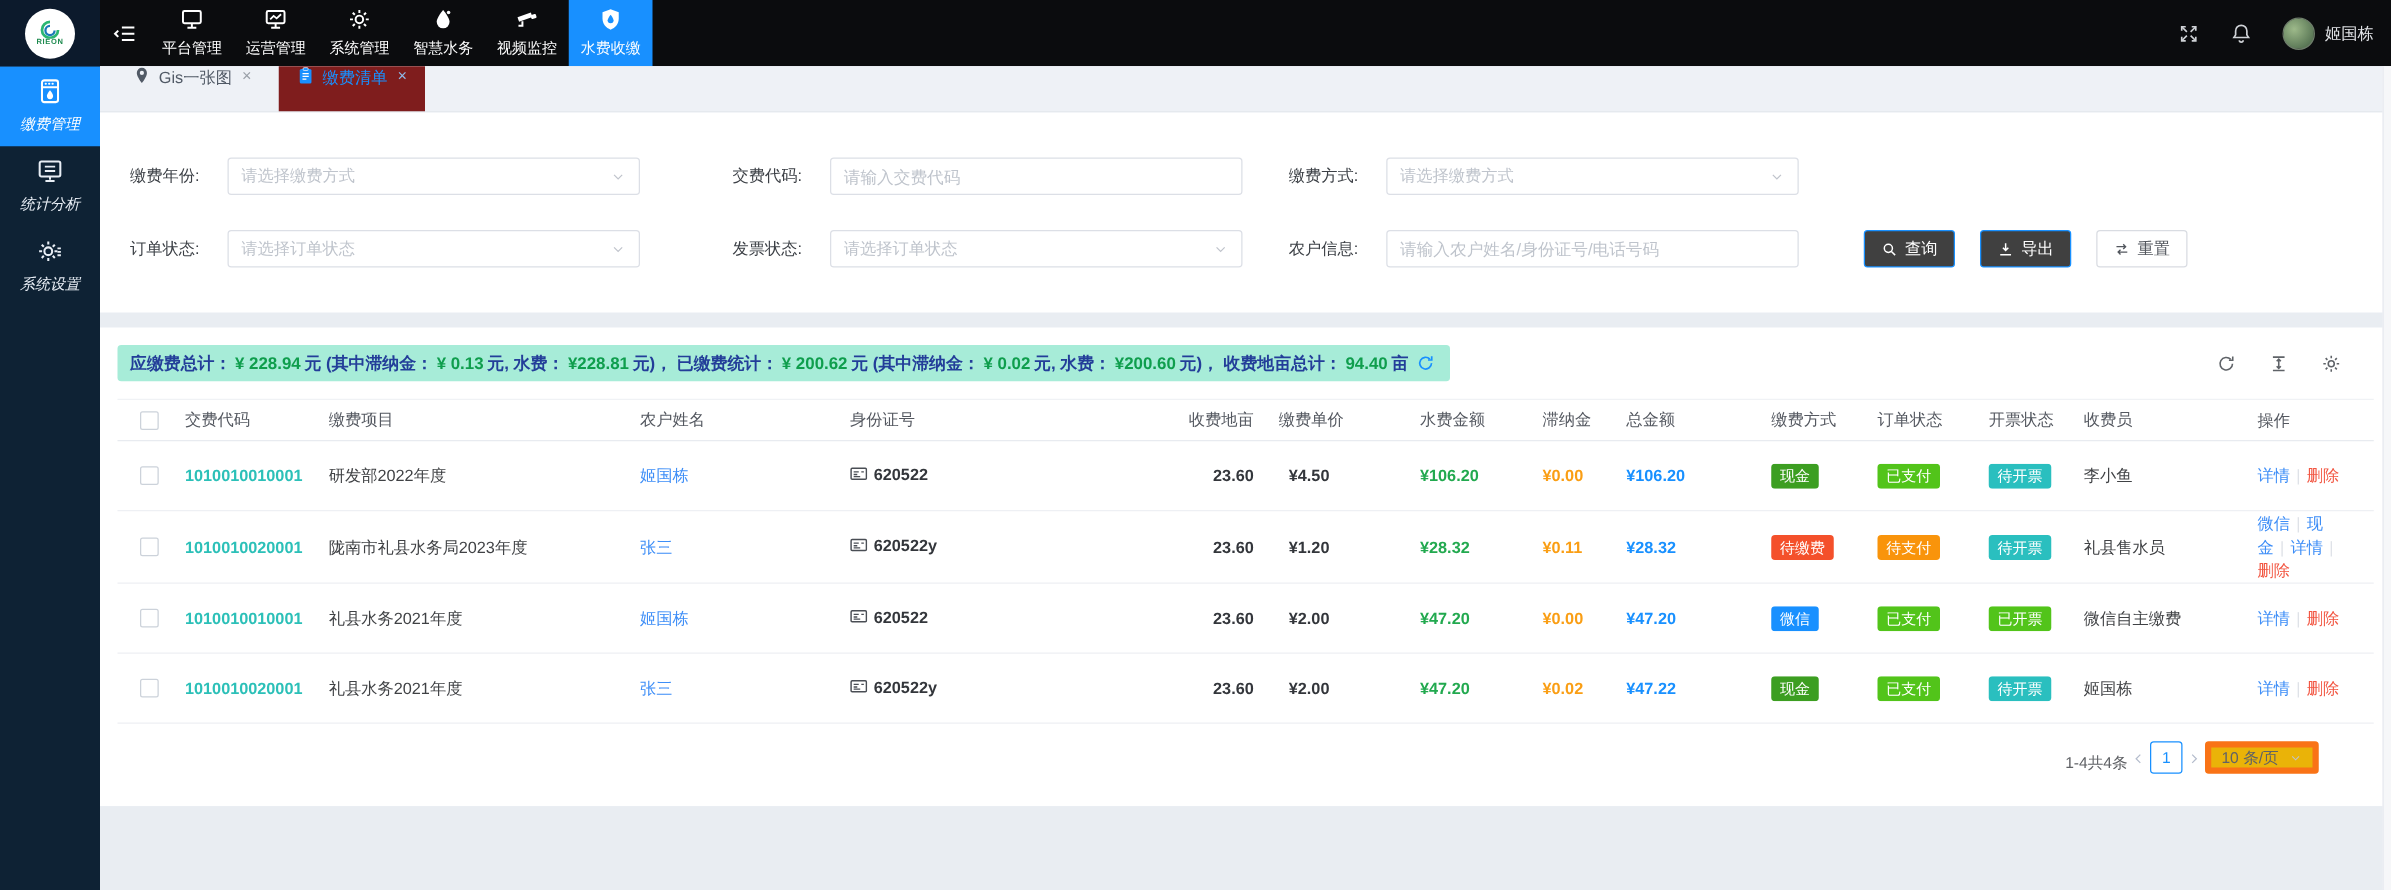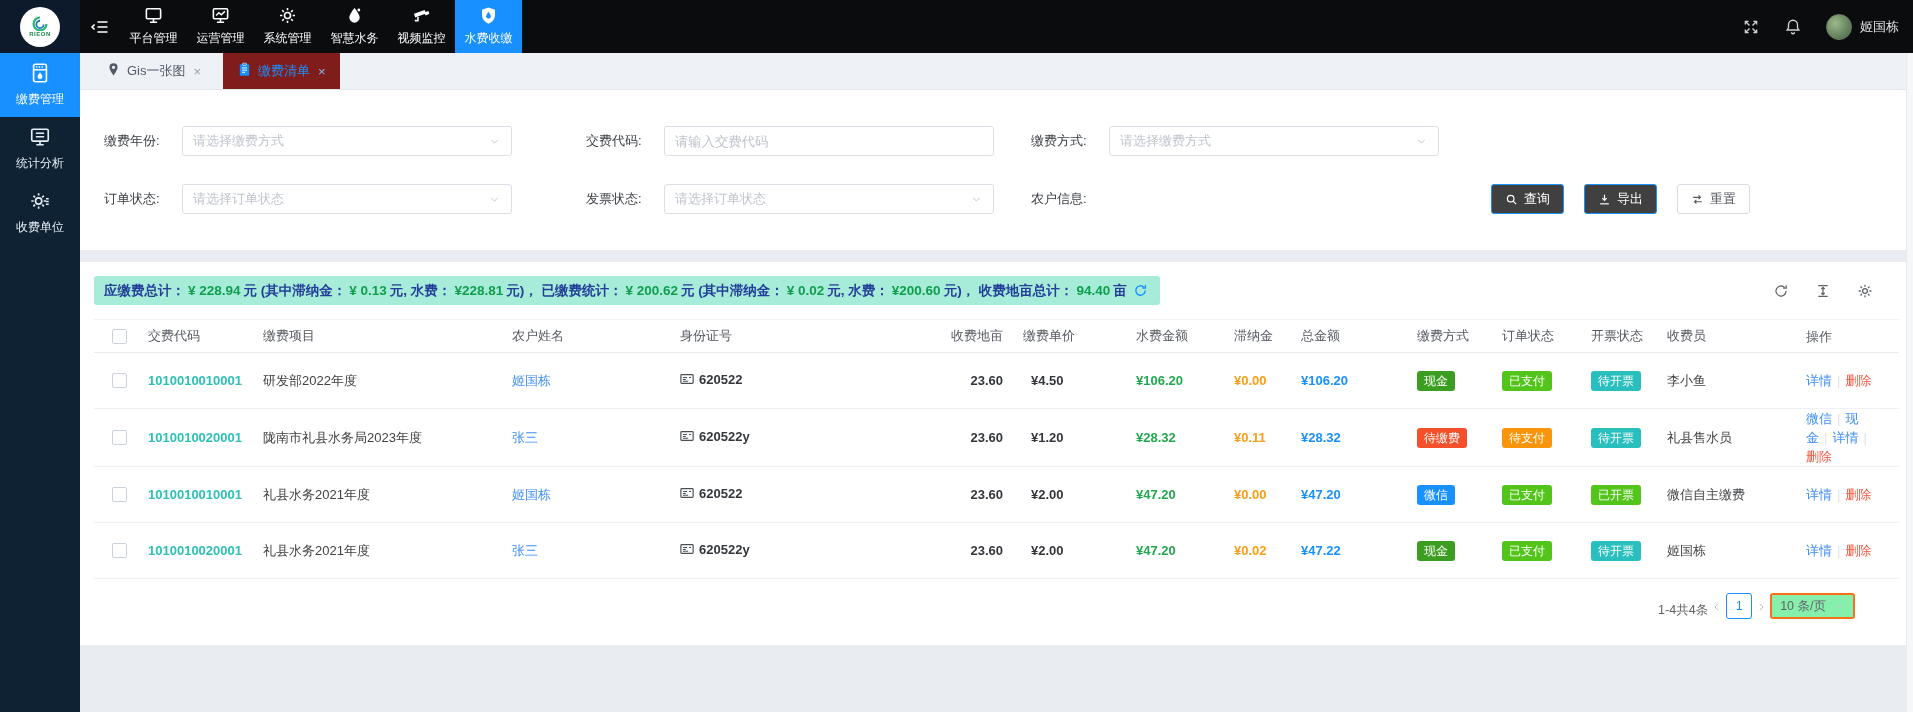--- a/index.html
+++ b/index.html
@@ -25,28 +25,28 @@
   .tb-icon svg { width:100%; height:100%; }
   .avatar { width:26px; height:26px; border-radius:50%; background:radial-gradient(circle at 35% 35%, #9db98a, #5d7a58 70%, #3f5741); border:1px solid #6e7d6a; cursor:pointer; }
   .user-wrap { display:flex; align-items:center; gap:8px; cursor:pointer; }
   .username { font-size:13px; color:#e3e5e8; }
 
   
   .app-body { flex:1; display:flex; min-height:0; }
   .sidebar { width:80px; background:#0e2234; flex:none; display:flex; flex-direction:column; }
   .side-item { height:64px; display:flex; flex-direction:column; align-items:center; justify-content:center; gap:4px; color:#e8eef5; cursor:pointer; }
   .side-item svg { width:22px; height:22px; }
-  .side-item .side-label { font-size:12px; }
+  .side-item .side-label { font-size:12px;font-style:italic; }
   .side-item.active { background:#1890ff; color:#fff; }
 
   .main { flex:1; display:flex; flex-direction:column; min-width:0; background:#e9edf2; position:relative; }
 
   
   .tabbar { height:37px; background:#eef1f6; border-bottom:1px solid #e2e6ec; display:flex; align-items:stretch; padding-left:12px; gap:8px; flex:none; }
-  .tab { display:flex; align-items:center; gap:6px; padding:0 14px; font-size:13px; color:#515a66; cursor:pointer; }
+  .tab { display:flex; align-items:flex-start; gap:6px; padding:0 14px; font-size:13px; color:#515a66; cursor:pointer; }
   .tab svg { width:15px; height:15px; }
   .tab .tab-close { color:#9aa0a8; font-size:13px; margin-left:2px; cursor:pointer; }
   .tab.active { background:#7f1d1d; color:#1890ff; }
   .tab.active .tab-close { color:#8fb9e8; }
 
   
   .filter-card { background:#fff; height:160px; padding:36px 24px 0 24px; flex:none; }
   .f-row { display:grid; grid-template-columns:482px 445px 445px 1fr; height:30px; margin-bottom:28px; }
   .field { display:flex; align-items:center; }
   .f-label { width:78px; font-size:13px; color:#3c4046; white-space:nowrap; flex:none; }
@@ -96,21 +96,21 @@
   .checkbox { width:15px; height:15px; border:1px solid #ccd2da; border-radius:2px; background:#fff; cursor:pointer; }
   .badge { display:inline-block; padding:3px 7px; border-radius:3px; color:#fff; font-size:12px; line-height:14px; }
   .op-link { cursor:pointer; }
   .op-sep { color:#dfe2e8; margin:0 5px; }
 
   
   .pagination { display:flex; align-items:flex-end; justify-content:flex-end; margin:14px 44px 0 0; color:#606266; font-size:12.5px; flex:none; }
   .pg-arrow { width:18px; height:24px; display:flex; align-items:center; justify-content:center; color:#b4bccc; cursor:pointer; }
   .pg-arrow svg { width:10px; height:10px; }
   .pg-page { min-width:26px; height:26px; border:1px solid #1890ff; color:#1890ff; border-radius:3px; display:flex; align-items:center; justify-content:center; font-size:12.5px; background:#fff; cursor:pointer; }
-  .pg-size { height:26px; border:2px solid #f97316; border-radius:3px; background:#86efac; display:flex; align-items:center; gap:8px; padding:4px 8px; cursor:pointer; color:#606266; }
+  .pg-size { height:26px; border:5px solid #f97316; border-radius:3px; background:#eab308; display:flex; align-items:center; gap:8px; padding:4px 8px; cursor:pointer; color:#606266; }
   .pg-size svg { width:11px; height:11px; color:#c0c4cc; }
 
   .bottom-space { flex:1; background:#e9edf2; }
   .right-strip { position:absolute; right:0; top:0; bottom:0; width:7px; background:#f6f7f9; border-left:1px solid #e7eaef; }
 </style>
 </head>
 <body>
 
 <div class="app">
 
@@ -223,21 +223,21 @@
           <span class="side-label">统计分析</span>
         </div>
         <div class="side-item">
           <span><svg viewBox="0 0 24 24">
               <circle cx="10.5" cy="12" r="3.4" fill="none" stroke="currentColor" stroke-width="1.8"></circle>
               <g stroke="currentColor" stroke-width="1.8">
                 <path d="M10.5 3.5v2.6M10.5 17.9v2.6M2.5 12h2.6M15.9 12h2.6M4.8 6.3l1.8 1.8M14.4 16l1.8 1.8M16.2 6.3l-1.8 1.8M6.6 16l-1.8 1.8"></path>
               </g>
               <path d="M18.5 9.5h3M18.5 12.5h3M18.5 15.5h3" stroke="currentColor" stroke-width="1.6"></path>
             </svg></span>
-          <span class="side-label">收费单位</span>
+          <span class="side-label">系统设置</span>
         </div>
       </aside>
 
     <main class="main">
 
       <div class="tabbar" id="tabbar">
           <div class="tab">
             <span><svg viewBox="0 0 24 24">
                 <path d="M12 2a6.5 6.5 0 0 0-6.5 6.5C5.5 13.2 12 21.5 12 21.5s6.5-8.3 6.5-13A6.5 6.5 0 0 0 12 2zm0 9.2a2.7 2.7 0 1 1 0-5.4 2.7 2.7 0 0 1 0 5.4z" fill="currentColor"></path>
               </svg></span>
@@ -294,20 +294,21 @@
             <span class="f-label">发票状态:</span>
             <div class="control">
               <span class="ph">请选择订单状态</span>
               <svg viewBox="0 0 24 24">
                   <path d="M6 9l6 6 6-6" fill="none" stroke="currentColor" stroke-width="1.8"></path>
                 </svg>
             </div>
           </div>
           <div class="field">
             <span class="f-label">农户信息:</span>
+            <input class="control" placeholder="请输入农户姓名/身份证号/电话号码" style="">
           </div>
           <div class="btn-group">
             <button class="btn btn-blue">
               <svg viewBox="0 0 24 24">
                   <circle cx="10.5" cy="10.5" r="6" fill="none" stroke="currentColor" stroke-width="2.2"></circle>
                   <path d="M15 15l5.5 5.5" stroke="currentColor" stroke-width="2.2"></path>
                 </svg>
               <span>查询</span>
             </button>
             <button class="btn btn-blue">

